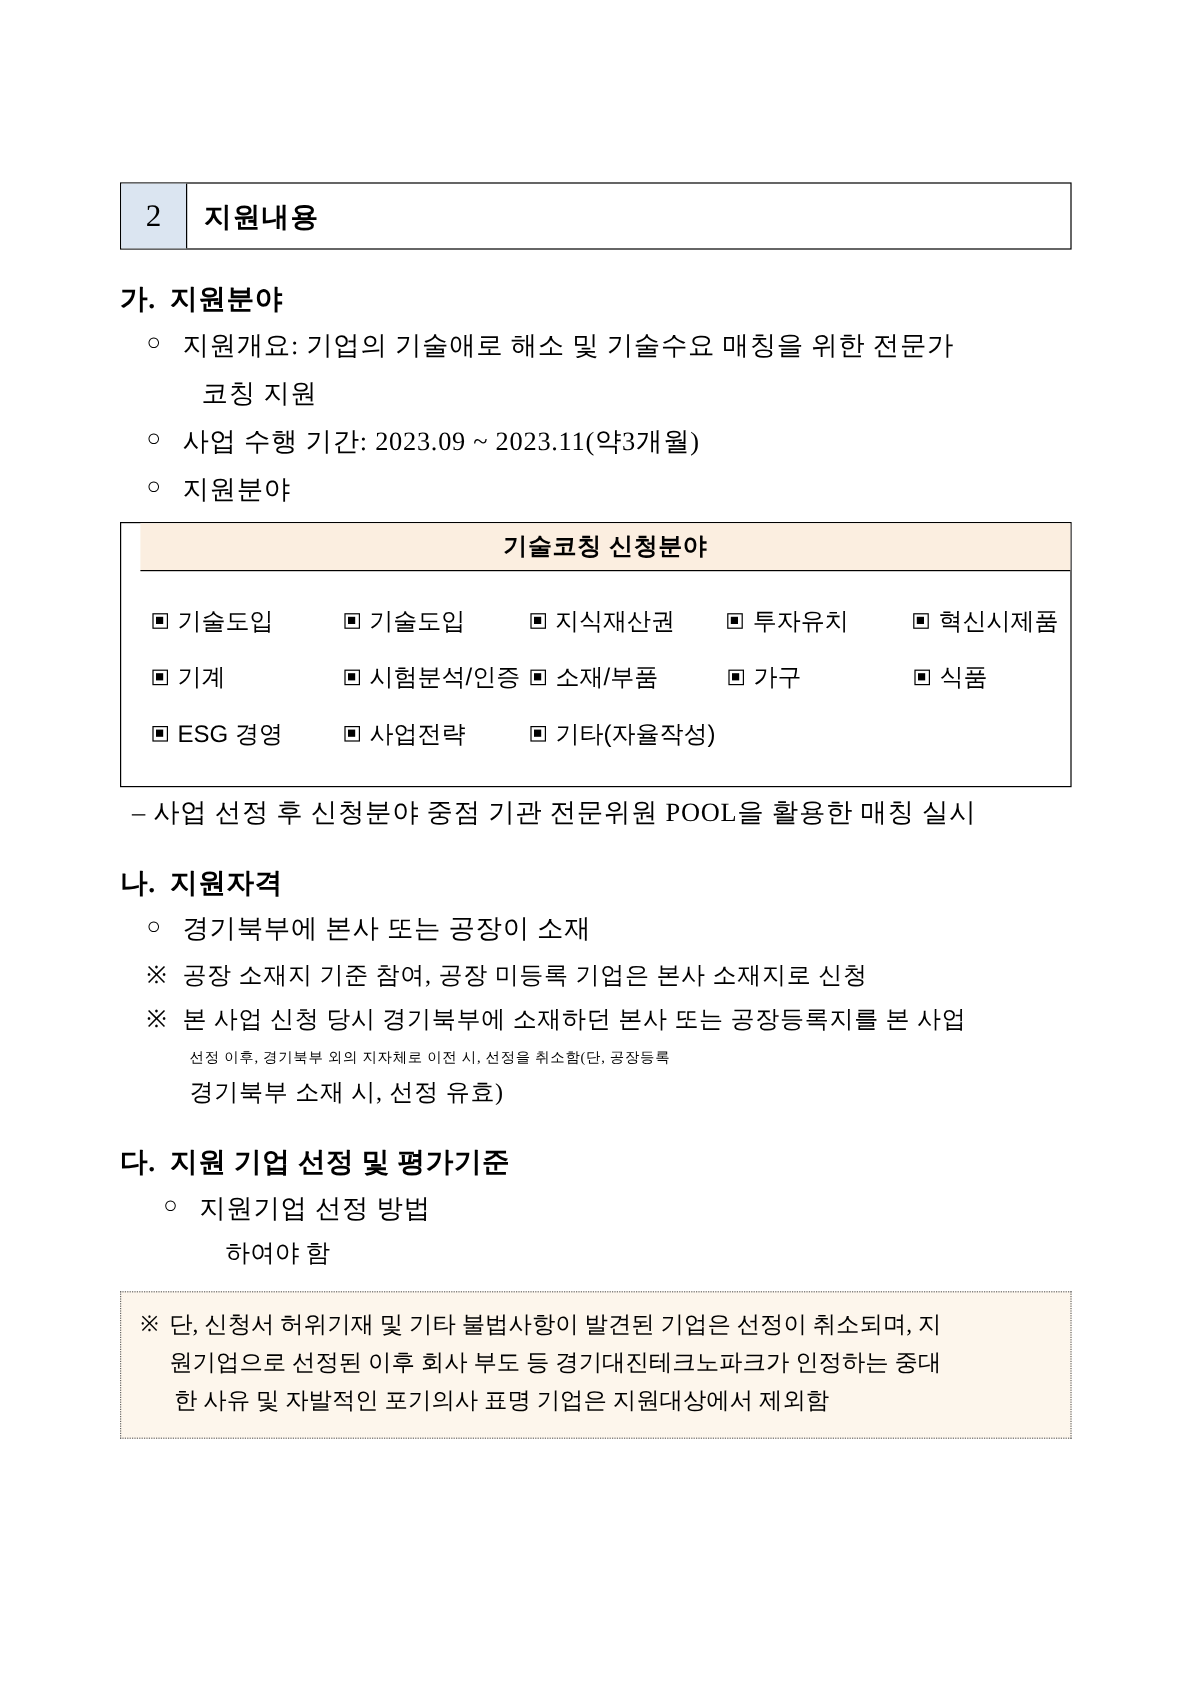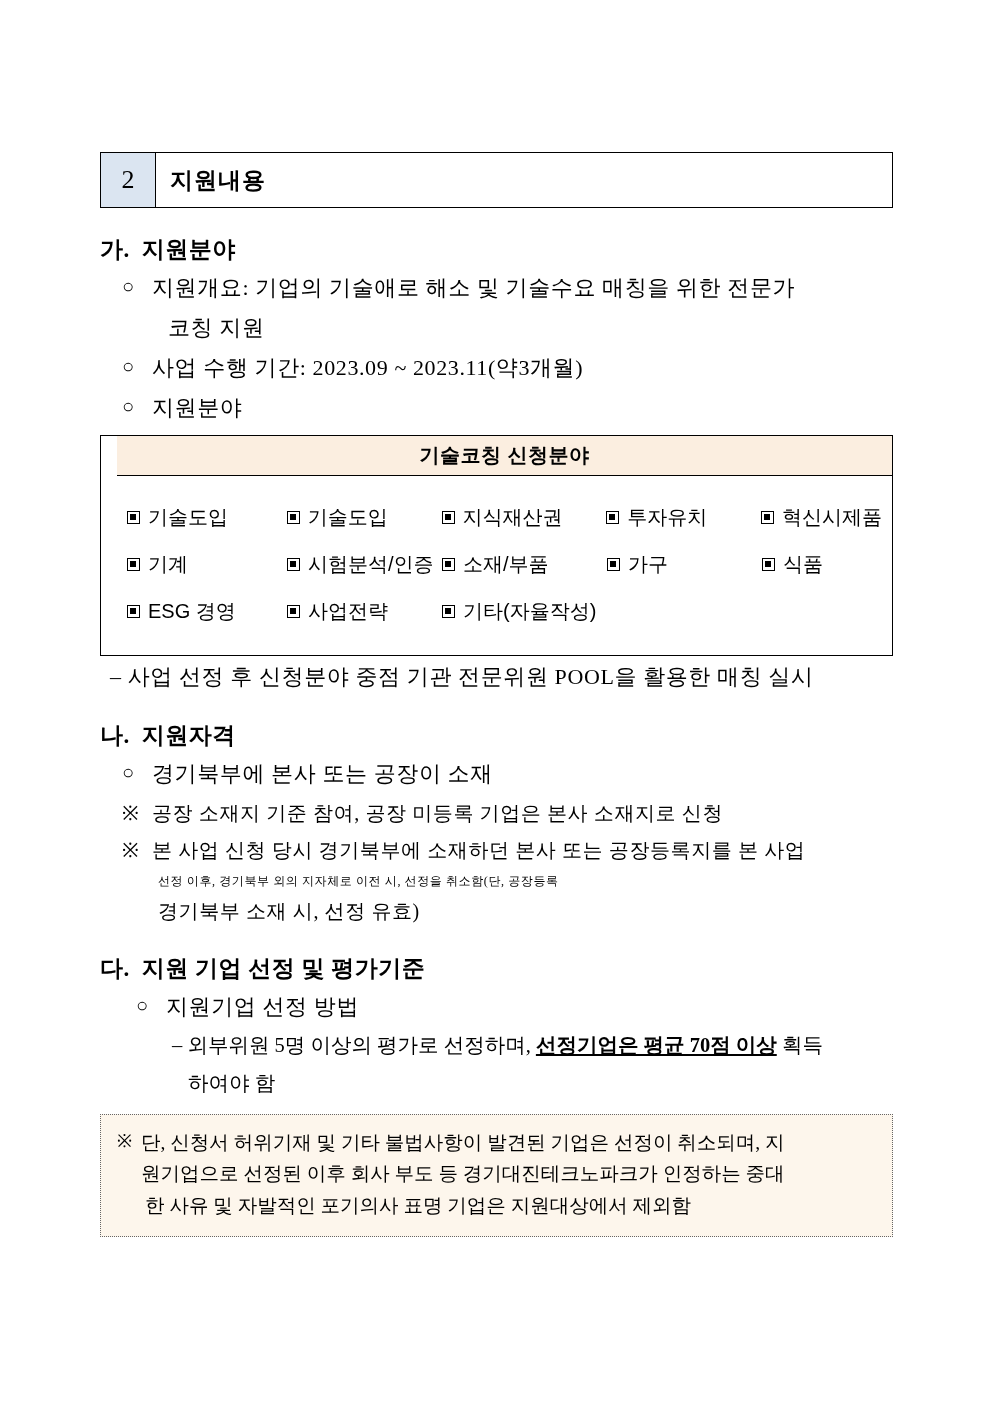--- a/index.html
+++ b/index.html
@@ -291,23 +291,20 @@
 
     <div class="h-ga">
       <span class="marker">다.</span><span>지원 기업 선정 및 평가기준</span>
     </div>
 
     <div class="line indent-2">
       <span class="bullet">○</span>
       <span class="txt wide-space">지원기업 선정 방법</span>
     </div>
 
-    <div class="line" style="margin-left:72px; font-size:20.5px">
-      <span class="txt"><span>– 외부위원 5명 이상의 평가로 선정하며, </span><span class="underline-bold">선정기업은 평균 70점 이상</span><span> 획득</span></span>
-    </div>
     <div class="line" style="margin-left:88px; font-size:20.5px">
       <span class="txt">하여야 함</span>
     </div>
 
     <div class="note-box">
       <div class="note-inner">
         <span class="note-mark">※</span>
         <span>단, 신청서 허위기재 및 기타 불법사항이 발견된 기업은 선정이 취소되며, 지</span>
       </div>
       <div style="margin-left:24px">원기업으로 선정된 이후 회사 부도 등 경기대진테크노파크가 인정하는 중대</div>

